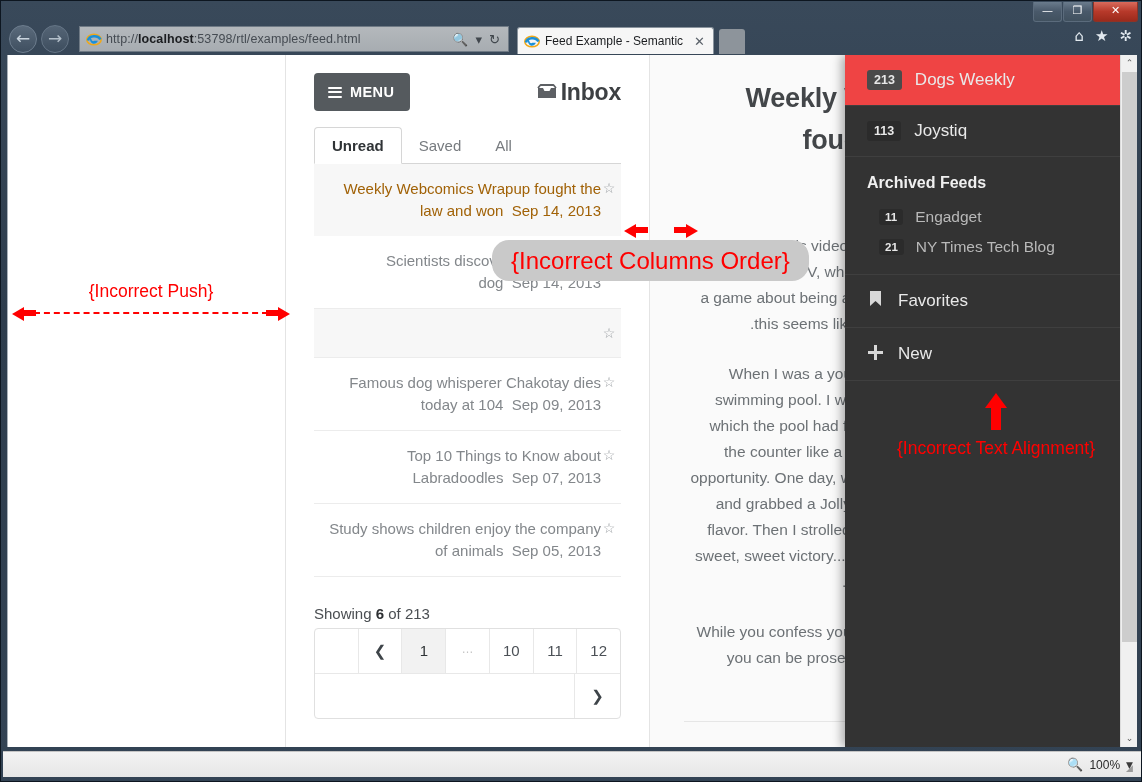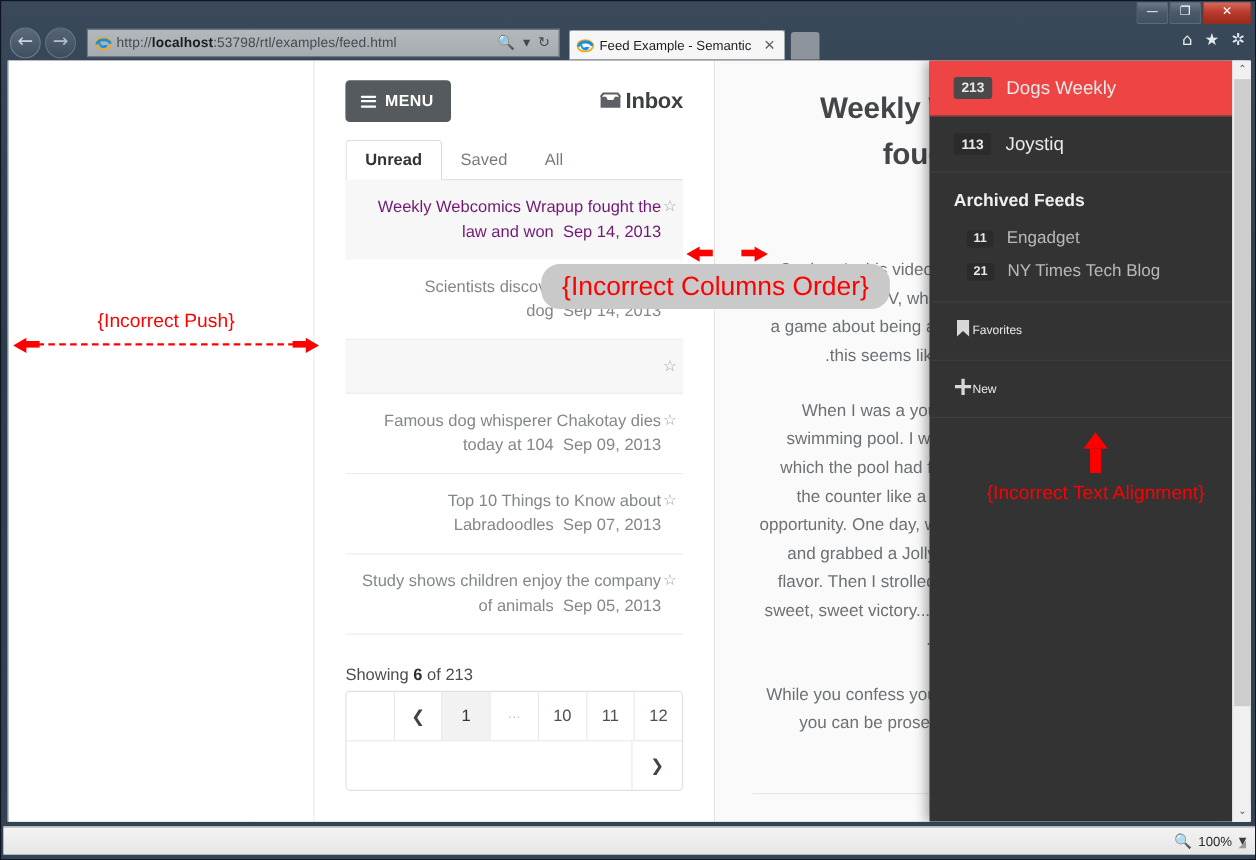--- a/index.html
+++ b/index.html
@@ -146,21 +146,21 @@
     cursor: pointer;
     font-family: "Liberation Sans", sans-serif;
   }
   .bars-icon { display: inline-block; width: 14px; }
   .bars-icon i {
     display: block; height: 2px; background: #fff; margin-bottom: 2.5px;
     border-radius: 1px;
   }
   .bars-icon i:last-child { margin-bottom: 0; }
   #inbox-title {
-    font-size: 20px; font-weight: bold; color: #3d4043;
+    font-size: 23px; font-weight: bold; color: #3d4043;
     display: flex; align-items: center; gap: 3px;
     letter-spacing: -.2px;
   }
 
   
   #tabs {
     display: flex; align-items: flex-end; justify-content: flex-end;
     margin-top: 13px;
     border-bottom: 1px solid #d6d6d6;
     height: 40px;
@@ -202,21 +202,21 @@
   }
   .fi-body {
     flex: 1; text-align: right; direction: ltr;
     padding-left: 6px;
   }
   .fi-text {
     font-size: 15px; line-height: 22px; color: #83878b;
     direction: rtl; text-align: right;
   }
   .fi-date { color: #83878b; }
-  .fi-item-dark .fi-text, .fi-item-dark .fi-date { color: #701a75; }
+  .fi-item-dark .fi-text, .fi-item-dark .fi-date { color: #a16207; }
 
   
   #showing {
     font-size: 15px; color: #4a4e52;
     margin-top: 28px; margin-bottom: 6px;
   }
   #showing b { font-weight: bold; color: #2c2f32; }
   #pager {
     display: flex; border: 1px solid #e0e0e0; border-radius: 4px;
     overflow: hidden; width: 100%;
@@ -306,24 +306,24 @@
   .sb-sub {
     display: flex; align-items: center; gap: 12px;
     padding: 6px 22px 6px 34px;
     font-size: 15.5px;
     cursor: pointer;
   }
   .sb-sub .sb-count { font-size: 11.5px; padding: 2px 6px; min-width: 22px; }
   .sb-sub .sb-label { color: #b9b9b9; }
 
   .sb-plain {
-    display: flex; align-items: center; 
+    display: flex; align-items: center; gap: 14px;
     padding: 16px 22px;
     border-bottom: 1px solid #3f3f3f;
-    font-size: 11px;
+    font-size: 17px;
     cursor: pointer;
   }
   .sb-ico {
     width: 17px; text-align: center;
     color: #d8d8d8; font-size: 16px;
     font-family: "DejaVu Sans", sans-serif;
   }
 
   
   #pagescroll {

